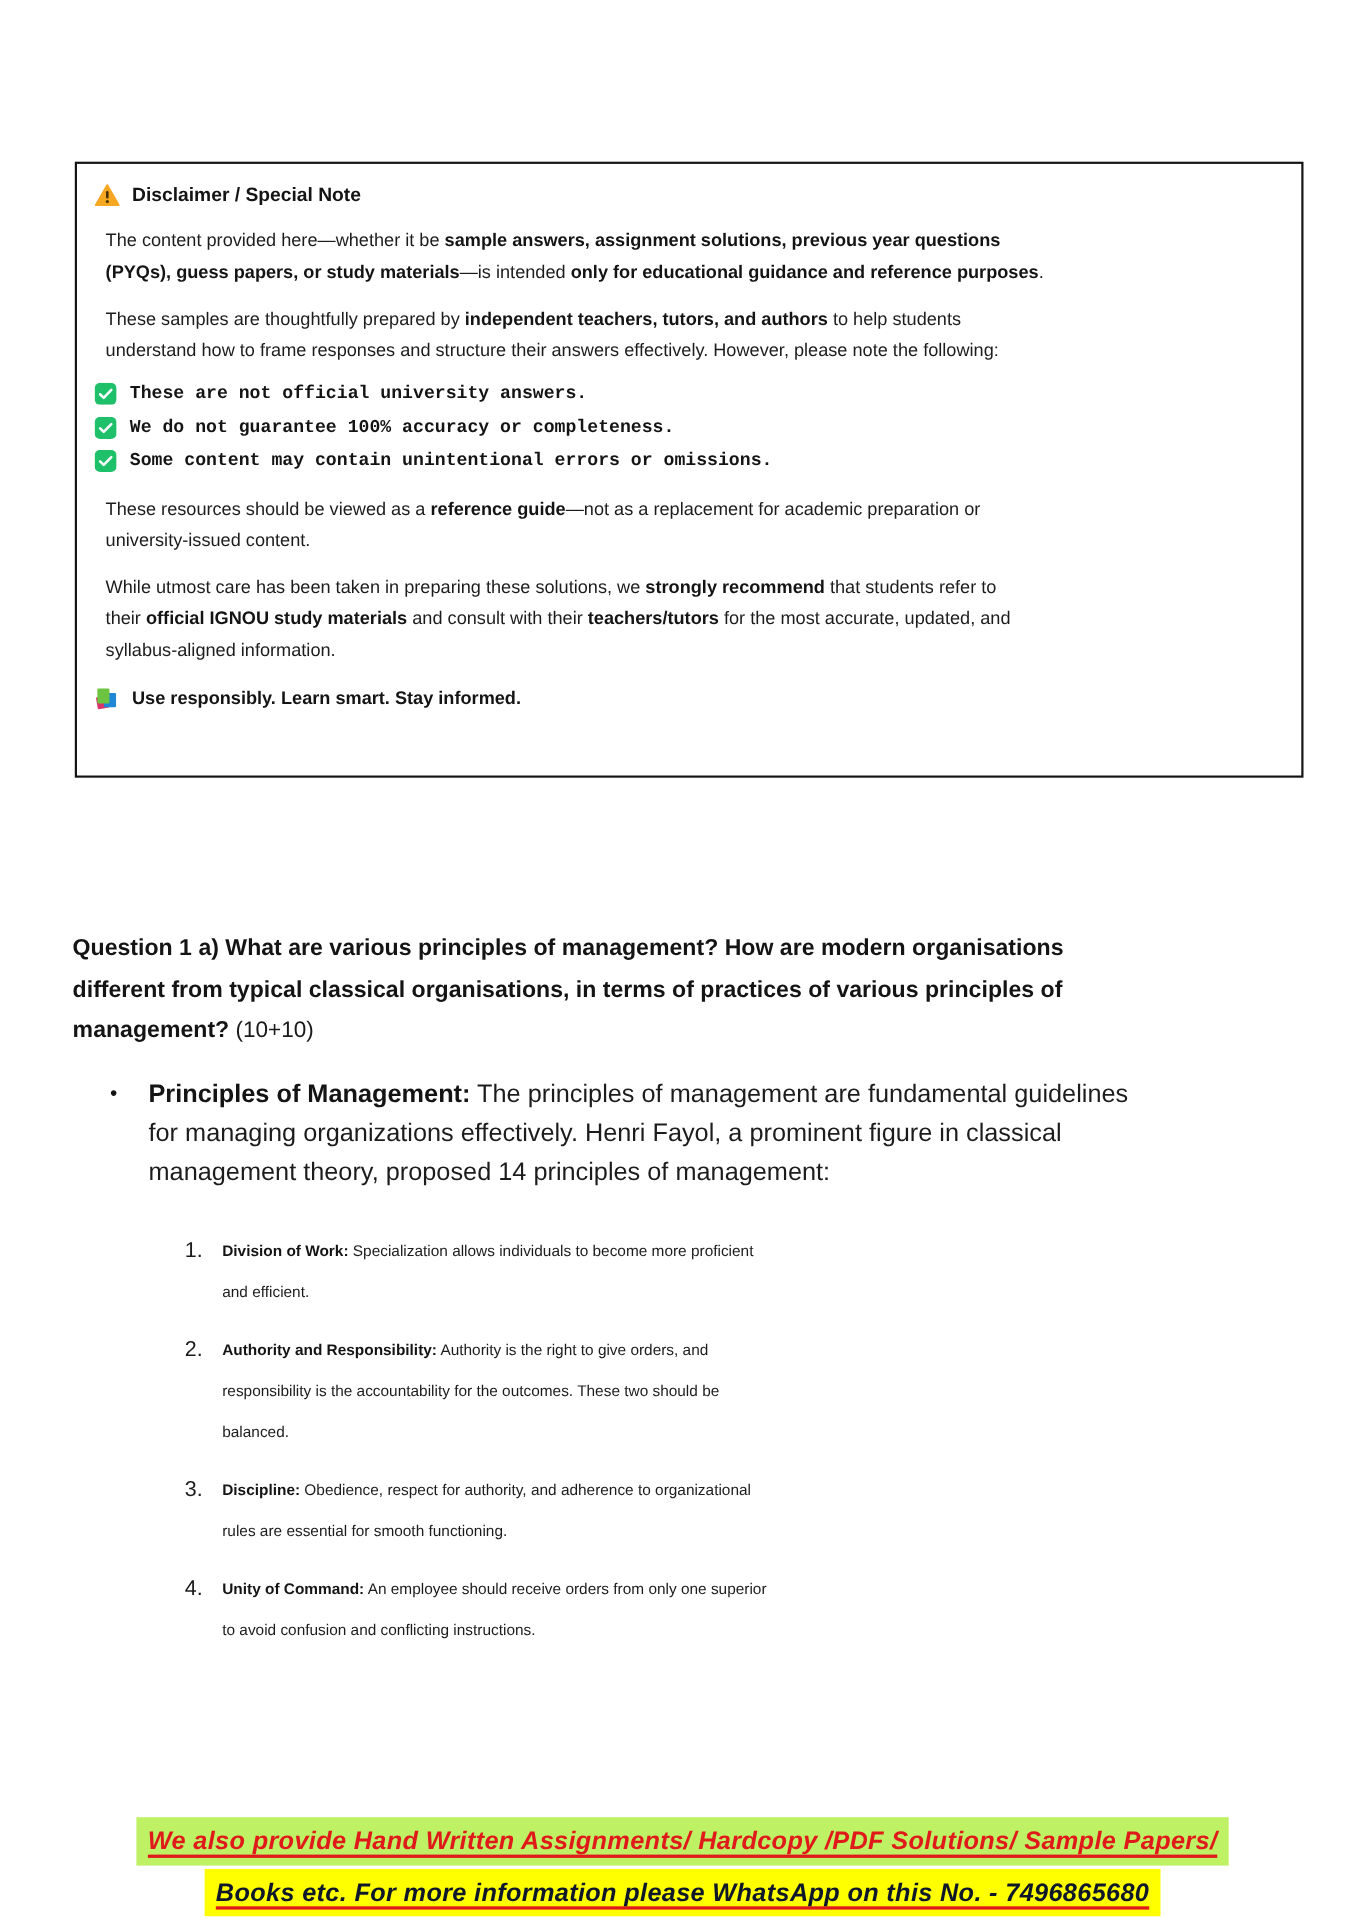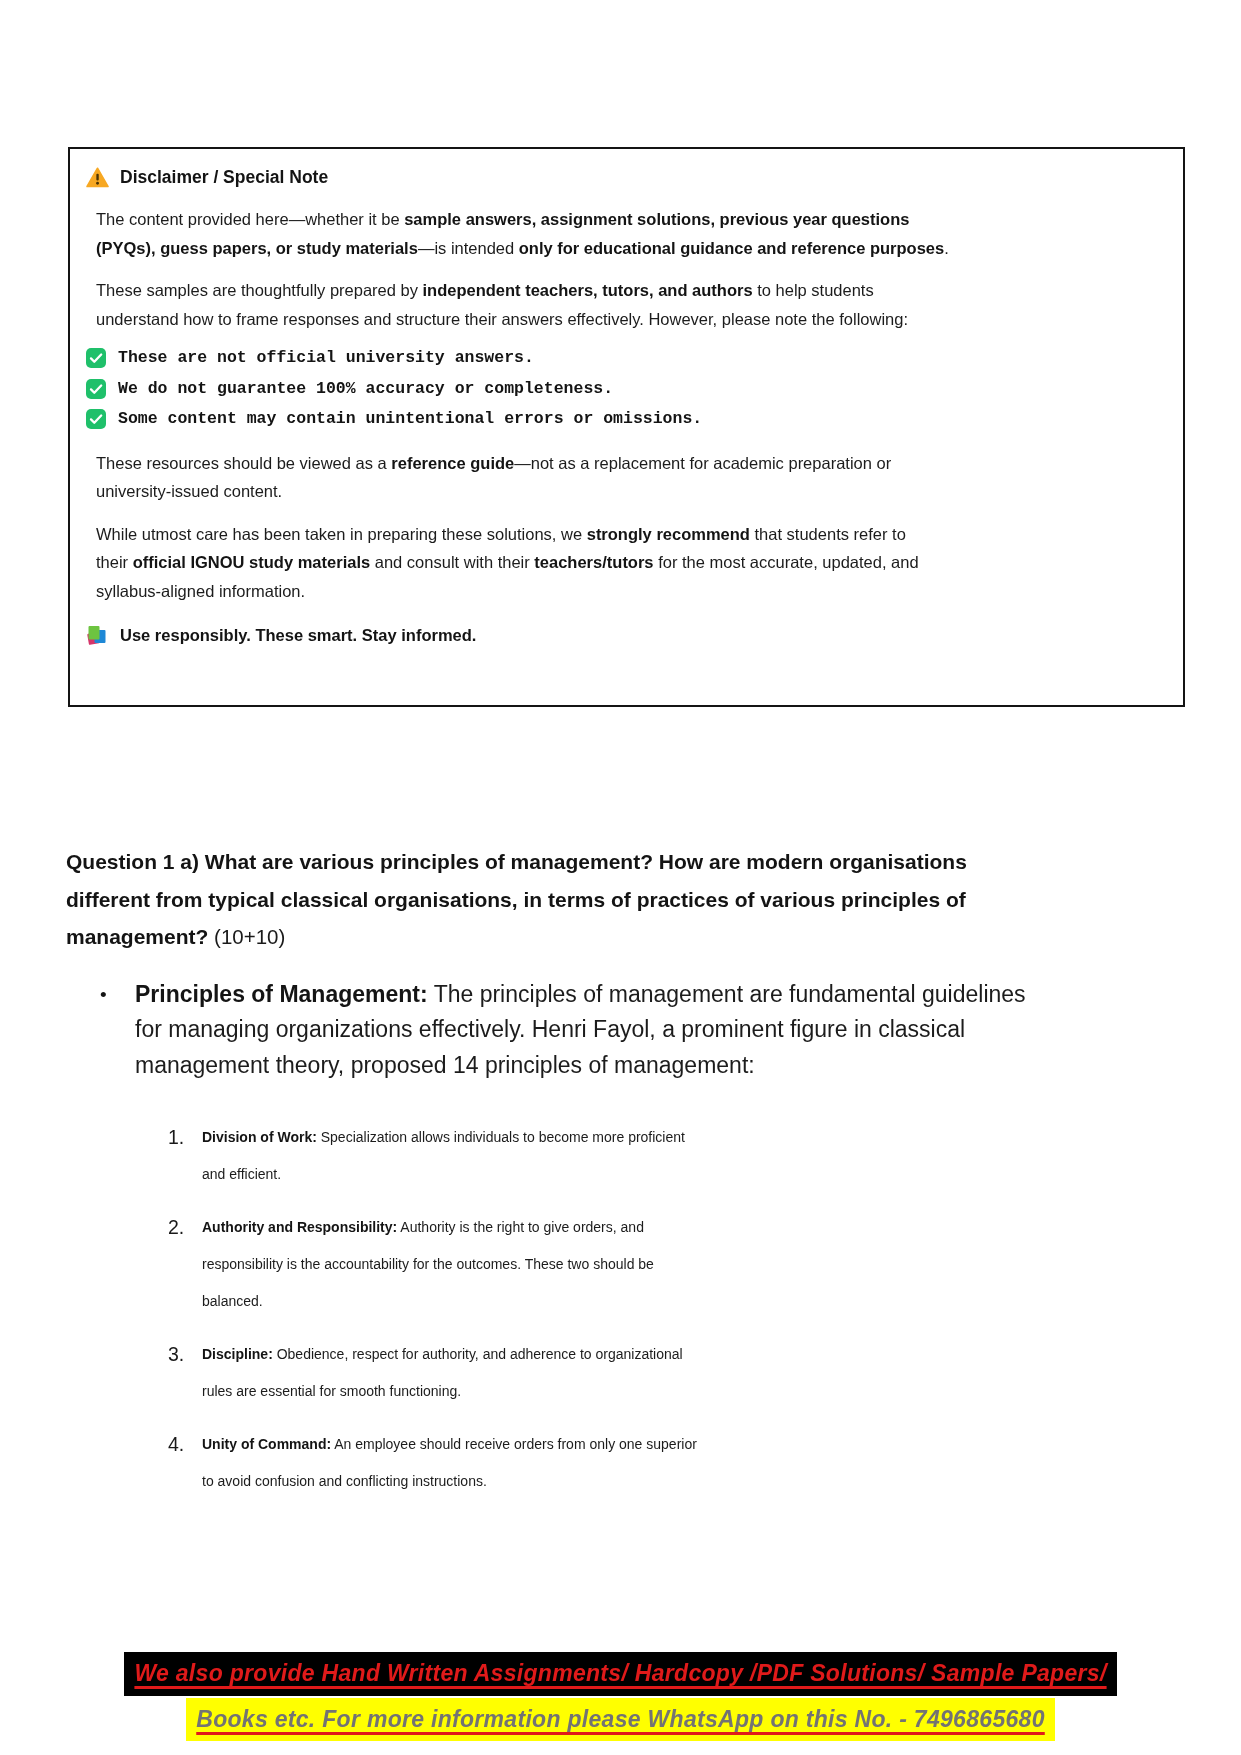--- a/index.html
+++ b/index.html
@@ -124,21 +124,21 @@
 syllabus-aligned information.</span></p>
 
     <div class="disc-footer">
       <span class="books-icon">
         <svg width="22" height="21" viewBox="0 0 22 21">
           <rect x="2" y="8" width="11" height="11" rx="1" fill="#d6356a" transform="rotate(-10 7.5 13.5)"></rect>
           <rect x="8.5" y="5" width="11" height="13" rx="1" fill="#1e88d6"></rect>
           <rect x="2.5" y="1" width="11" height="13.5" rx="1" fill="#6dc440"></rect>
         </svg>
       </span>
-      <span>Use responsibly. These smart. Stay informed.</span>
+      <span>Use responsibly. Learn smart. Stay informed.</span>
     </div>
   </section>
 
   <section class="main-content">
     <h1 class="question-heading"><b>Question 1 a) What are various principles of management? How are modern organisations
 different from typical classical organisations, in terms of practices of various principles of
 management?</b><span> (10+10)</span></h1>
 
     <div class="bullet-row">
       <span class="bullet-marker">•</span>
@@ -167,20 +167,20 @@
       <div class="num-item">
         <span class="num-marker">4.</span>
         <p class="num-text"><b>Unity of Command:</b><span> An employee should receive orders from only one superior
 to avoid confusion and conflicting instructions.</span></p>
       </div>
     </div>
   </section>
 
   <footer class="promo">
     <div class="promo-line-wrap">
-      <span class="promo-line" style="background-color: #000000; color: rgb(224, 26, 26); text-decoration-color: rgb(224, 26, 26);">We also provide Hand Written Assignments/ Hardcopy /PDF Solutions/ Sample Papers/</span>
+      <span class="promo-line" style="background-color: #bef264; color: rgb(224, 26, 26); text-decoration-color: rgb(224, 26, 26);">We also provide Hand Written Assignments/ Hardcopy /PDF Solutions/ Sample Papers/</span>
     </div>
     <div class="promo-line-wrap">
-      <span class="promo-line" style="background-color: rgb(255, 255, 0); color: #737373; text-decoration-color: rgb(224, 26, 26);">Books etc. For more information please WhatsApp on this No. - 7496865680</span>
+      <span class="promo-line" style="background-color: rgb(255, 255, 0); color: #0f172a; text-decoration-color: rgb(224, 26, 26);">Books etc. For more information please WhatsApp on this No. - 7496865680</span>
     </div>
   </footer>
 
 </div>
 
 </body></html>

